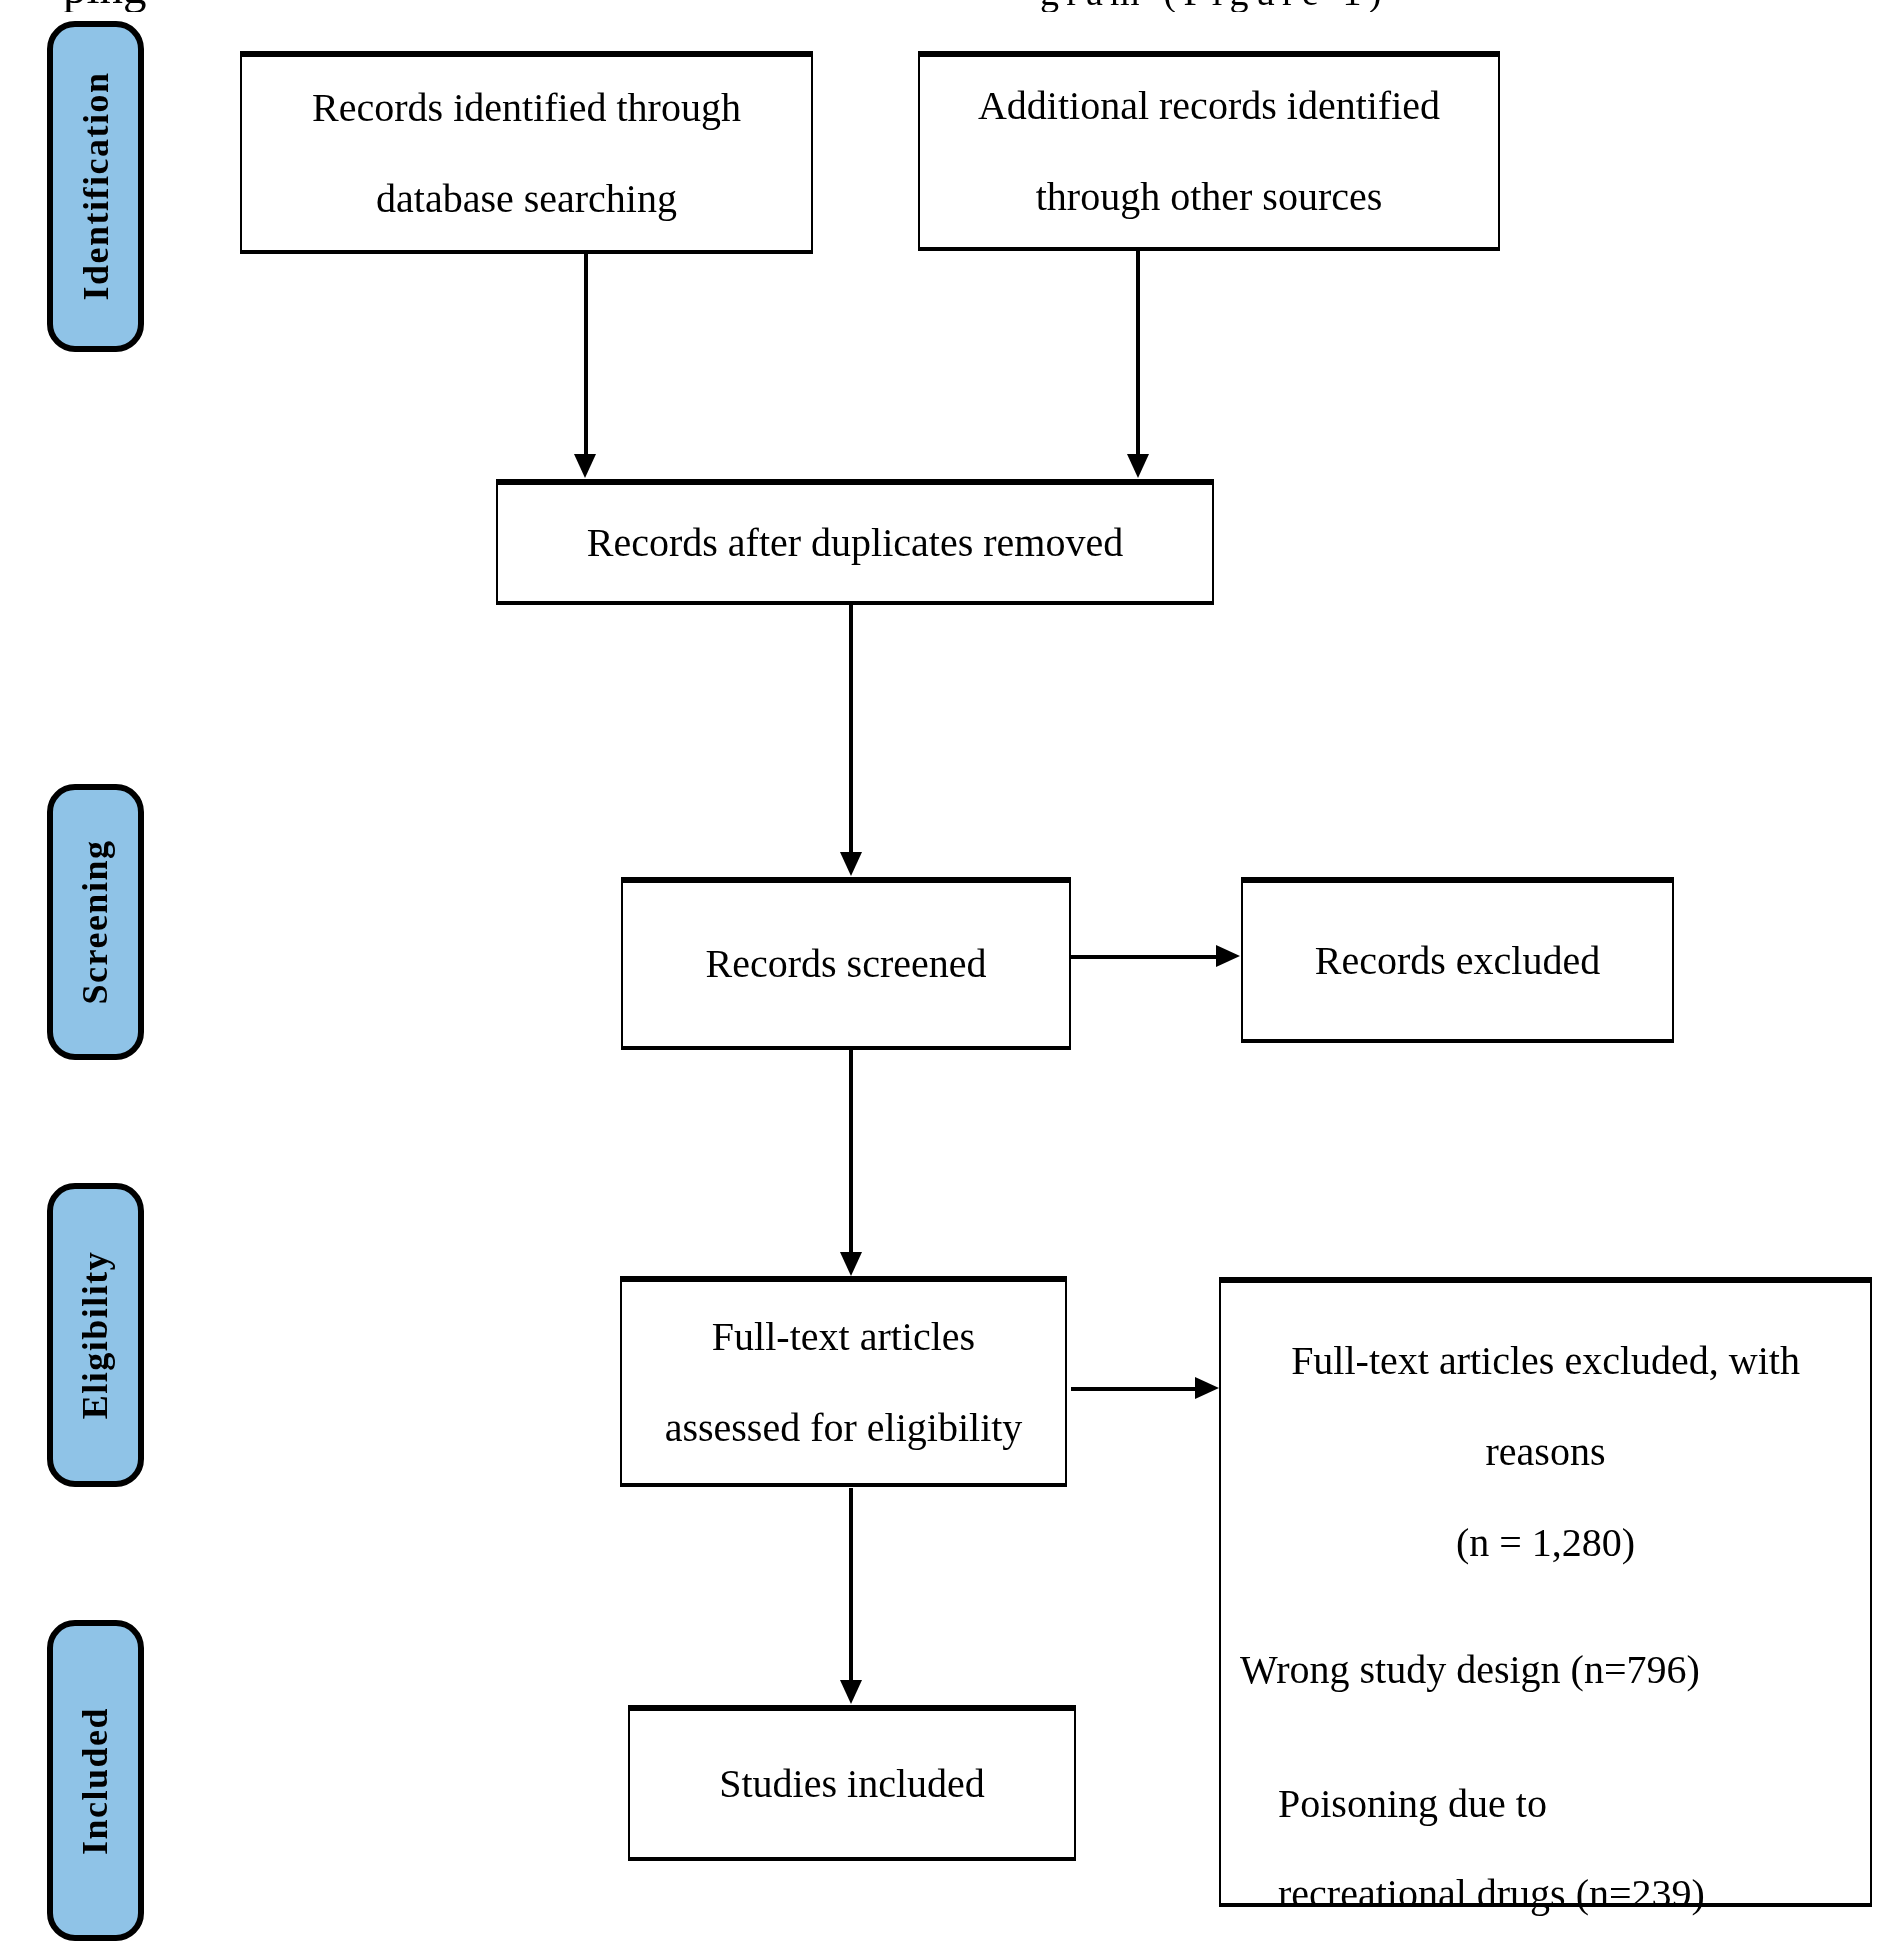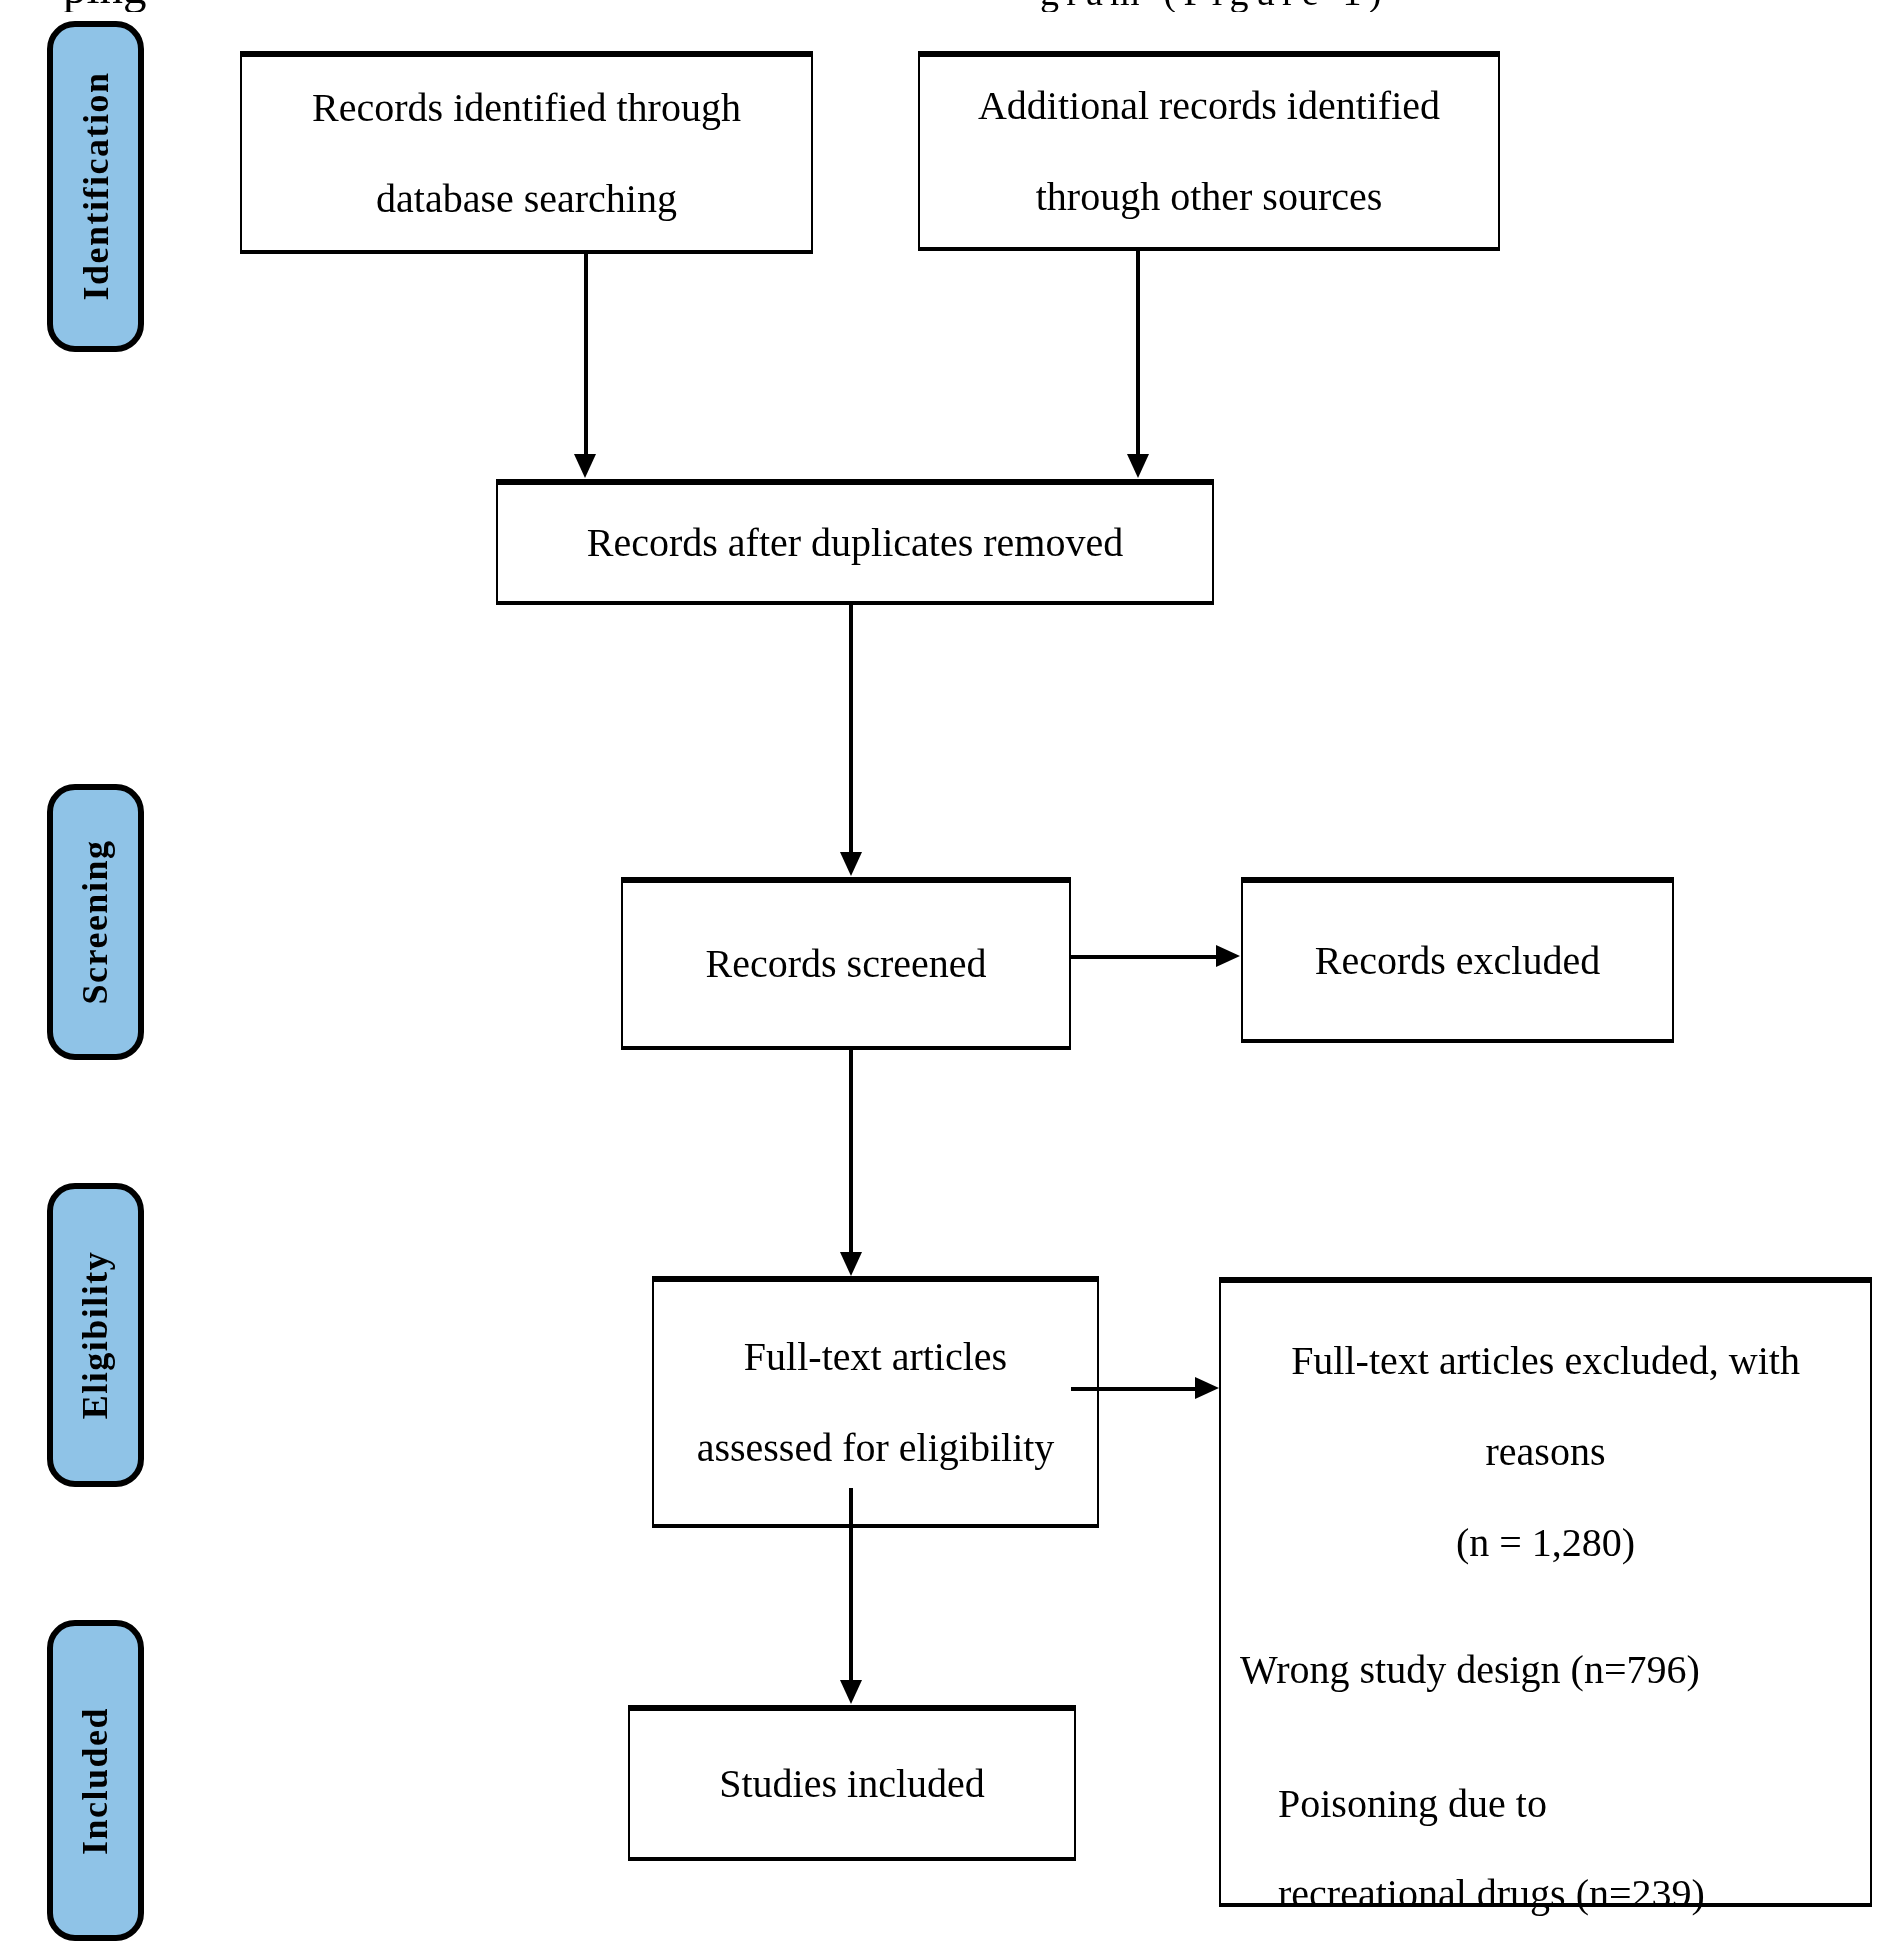--- a/index.html
+++ b/index.html
@@ -78,21 +78,21 @@
     justify-content: center;
     text-align: center;
     font-size: 40px;
     line-height: 2.27;
   }
   #box-identified { left: 240px;  top: 51px;  width: 573px; height: 203px; }
   #box-additional { left: 918px; top: 51px;  width: 582px; height: 200px; }
   #box-duplicates { left: 496px;  top: 479px;  width: 718px; height: 126px; }
   #box-screened   { left: 621px; top: 877px; width: 450px;  height: 173px; text-align: center; }
   #box-excluded   { left: 1241px; top: 877px; width: 433px;  height: 166px; }
-  #box-fulltext   { left: 652px; top: 1276px; width: 447px;  height: 252px; }
+  #box-fulltext   { left: 620px; top: 1276px; width: 447px;  height: 211px; }
   #box-ftexcluded {
     left: 1219px; top: 1277px; width: 653px; height: 630px;
     justify-content: flex-start;
     padding-top: 33px;
     align-items: center;
   }
   #box-studies    { left: 628px; top: 1705px; width: 448px;  height: 156px; }
 
   .fbox .line { display: block; }
 

